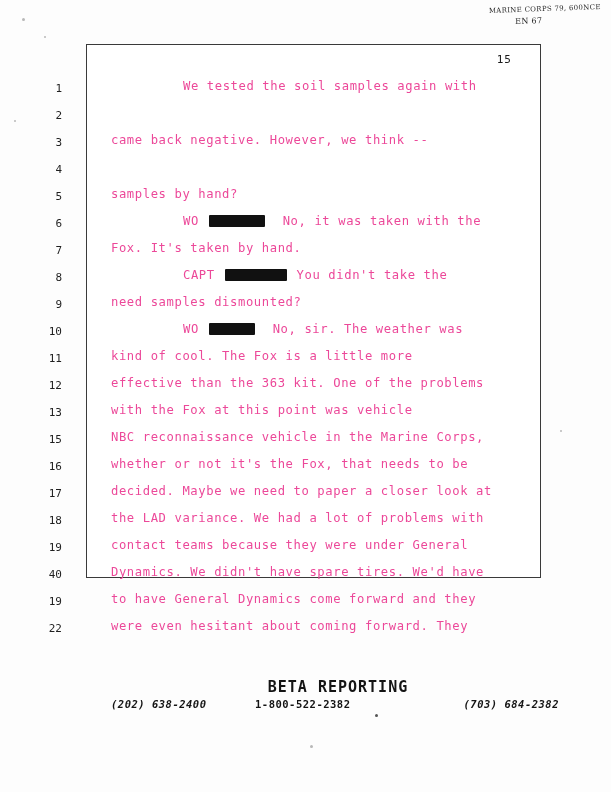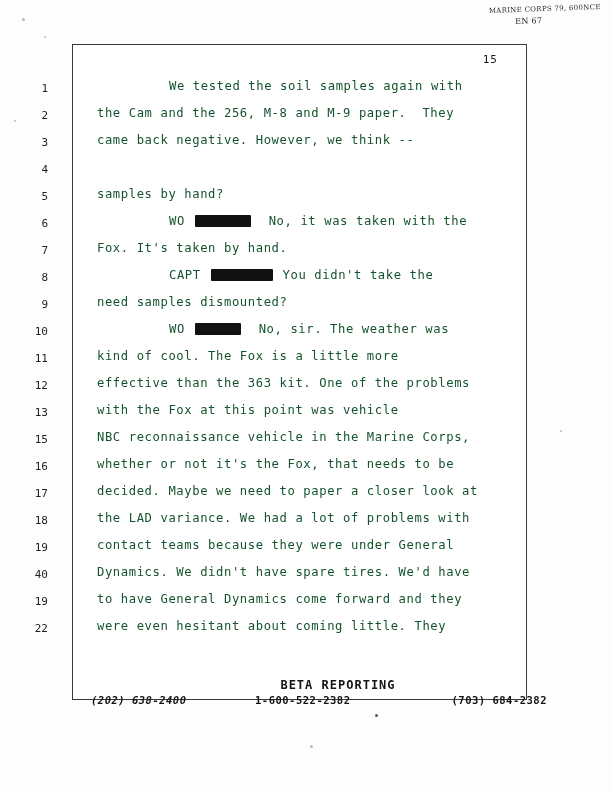--- a/index.html
+++ b/index.html
@@ -44,24 +44,24 @@
   }
   .handwriting .h2 {
     display: block;
     margin-left: 26px;
     font-size: 8px;
   }
 
   
   .transcript-frame {
     position: absolute;
-    left: 72px;
+    left: 86px;
     top: 44px;
     width: 455px;
-    height: 656px;
+    height: 534px;
     border: 1px solid #3a3a3a;
     box-sizing: border-box;
     background: #ffffff;
   }
 
   .page-number {
     position: absolute;
     top: 8px;
     right: 28px;
     font-size: 11px;
@@ -90,21 +90,21 @@
     color: #1f1f1f;
   }
 
   .line-text {
     position: absolute;
     left: 24px;
     top: 4px;
     font-size: 12.2px;
     letter-spacing: 0.6px;
     white-space: pre;
-    color: #14532d;
+    color: #ec4899;
   }
 
   .line-text.indented {
     left: 96px;
   }
 
   .redaction {
     display: inline-block;
     background: #111111;
     height: 12px;
@@ -119,44 +119,45 @@
     left: 75px;
     right: 40px;
     top: 678px;
     font-size: 10.5px;
     letter-spacing: 0.5px;
     color: #141414;
   }
   .footer-title {
     text-align: center;
     font-weight: bold;
-    font-size: 12px;
+    font-size: 15px;
     letter-spacing: 1px;
     margin-left: 30px;
   }
   .footer-row {
     position: relative;
     height: 16px;
     margin-top: 2px;
   }
   .footer-left {
     position: absolute;
-    left: 16px;
+    left: 36px;
     font-weight: bold;
     font-style: italic;
   }
   .footer-center {
     position: absolute;
     left: 180px;
     font-weight: bold;
   }
   .footer-right {
     position: absolute;
-    right: 24px;
-    font-weight: bold;
+    right: 12px;
+    font-weight: bold;
+    font-style: italic;
   }
   .footer-dot {
     position: absolute;
     left: 300px;
     top: 36px;
     width: 3px;
     height: 3px;
     background: #555;
     border-radius: 50%;
   }
@@ -179,21 +180,20 @@
 
 <div class="transcript-frame">
   <div class="page-number">15</div>
   <div class="lines" id="lines-container">
       <div class="line-row">
         <div class="line-num">1</div>
         <div class="line-text indented">We tested the soil samples again with</div>
       </div>
       <div class="line-row">
         <div class="line-num">2</div>
-        <div class="line-text">the Cam and the 256, M-8 and M-9 paper.  They</div>
       </div>
       <div class="line-row">
         <div class="line-num">3</div>
         <div class="line-text">came back negative. However, we think --</div>
       </div>
       <div class="line-row">
         <div class="line-num">4</div>
       </div>
       <div class="line-row">
         <div class="line-num">5</div>
@@ -254,26 +254,26 @@
       <div class="line-row">
         <div class="line-num">40</div>
         <div class="line-text">Dynamics. We didn't have spare tires. We'd have</div>
       </div>
       <div class="line-row">
         <div class="line-num">19</div>
         <div class="line-text">to have General Dynamics come forward and they</div>
       </div>
       <div class="line-row">
         <div class="line-num">22</div>
-        <div class="line-text">were even hesitant about coming little. They</div>
+        <div class="line-text">were even hesitant about coming forward. They</div>
       </div>
     </div>
 </div>
 
 <div class="footer">
   <div class="footer-title">BETA REPORTING</div>
   <div class="footer-row">
     <span class="footer-left">(202) 638-2400</span>
-    <span class="footer-center">1-600-522-2382</span>
+    <span class="footer-center">1-800-522-2382</span>
     <span class="footer-right">(703) 684-2382</span>
   </div>
   <div class="footer-dot"></div>
 </div>
 
 </body></html>

